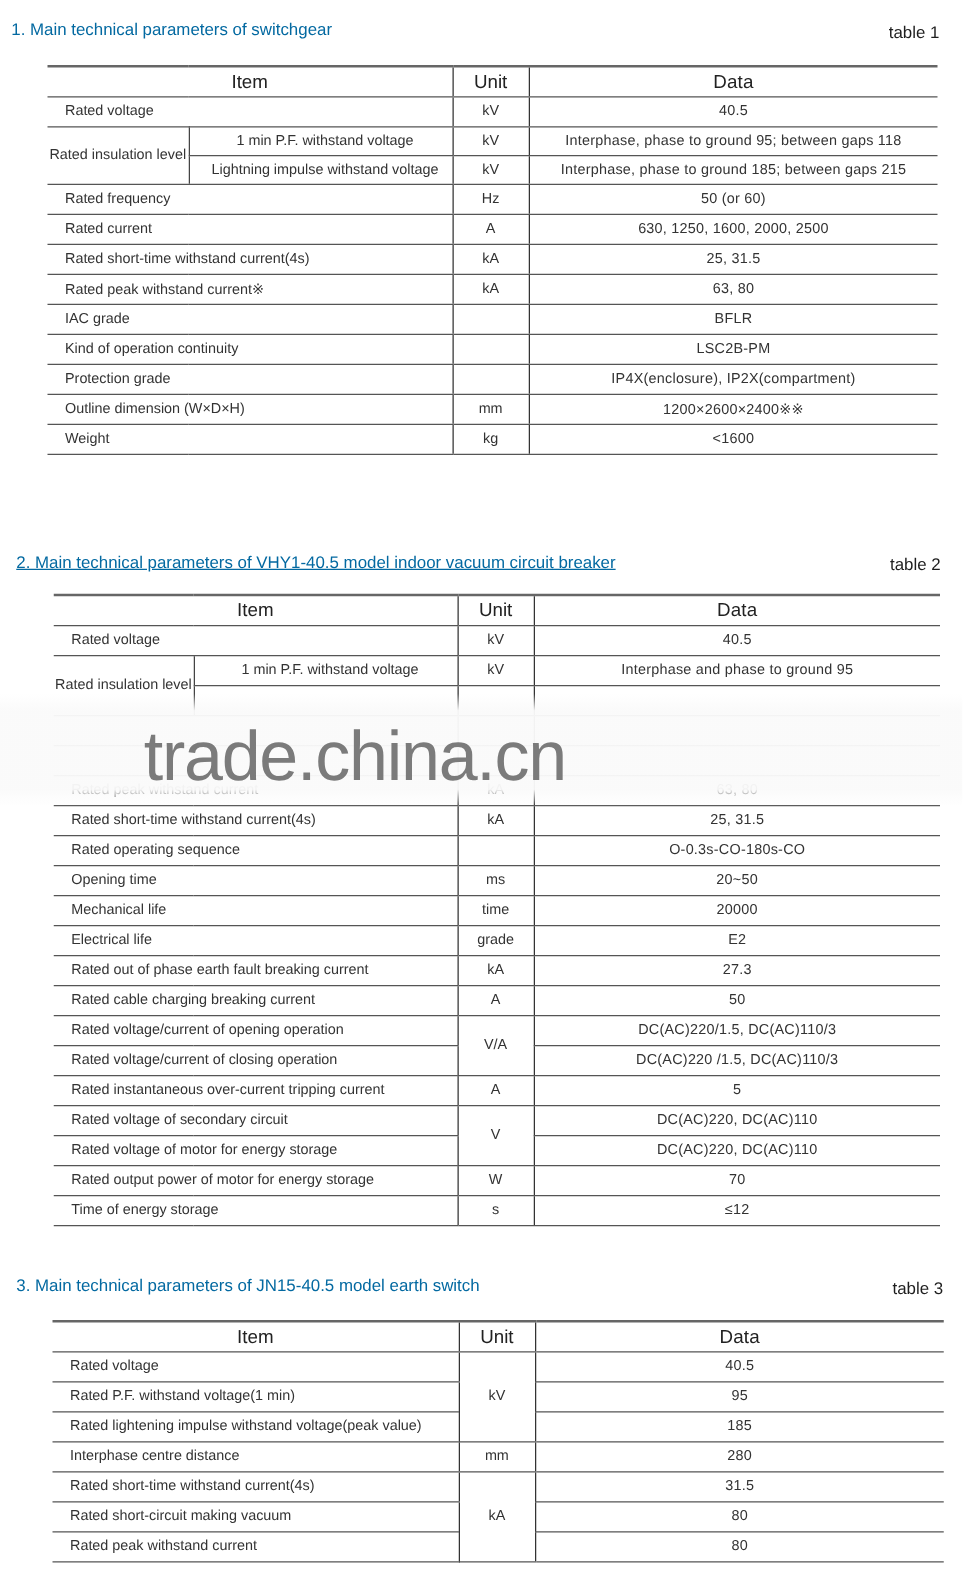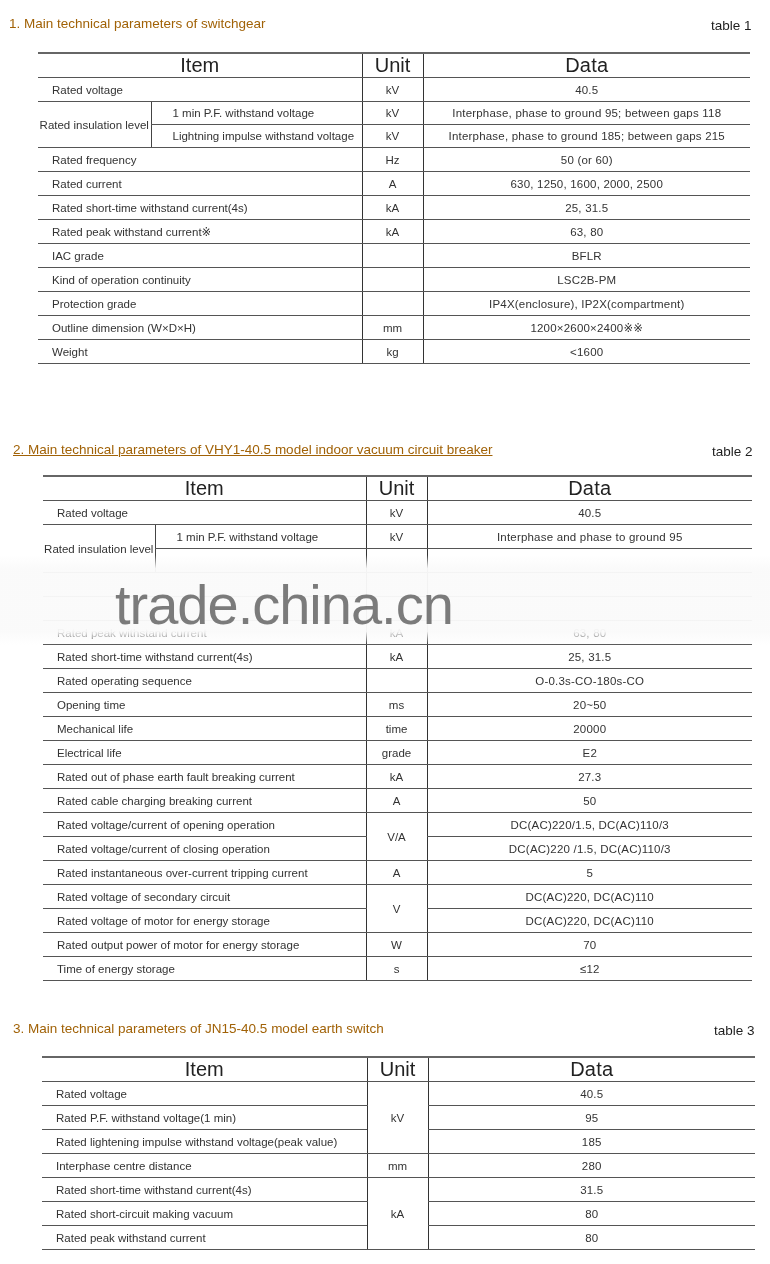--- a/index.html
+++ b/index.html
@@ -1,36 +1,36 @@
 <!DOCTYPE html>
 <html><head>
 <meta charset="utf-8">
 <style>
   html, body { margin: 0; padding: 0; background: #ffffff; }
   body {
     width: 770px; height: 1264px; position: relative; overflow: hidden;
     font-family: "Liberation Sans", "DejaVu Sans", sans-serif; color: #2a2a2a;
   }
-  .section-title { position: absolute; font-size: 13.5px; color: #a16207; white-space: nowrap; }
+  .section-title { position: absolute; font-size: 13.5px; color: #0369a1; white-space: nowrap; }
   .table-ref { position: absolute; font-size: 13.5px; color: #1e1e1e; white-space: nowrap; }
   table.spec {
     position: absolute; border-collapse: collapse; table-layout: fixed;
     font-size: 11.5px; color: #333;
   }
   table.spec td, table.spec th {
     border-top: 1.5px solid #555; border-bottom: 1.5px solid #555;
     padding: 0; vertical-align: middle; overflow: hidden; white-space: nowrap;
   }
   table.spec th {
-    font-weight: normal; font-size: 20px; color: #222; text-align: center;
+    font-weight: normal; font-size: 15px; color: #222; text-align: center;
     border-top: 2px solid #666;
   }
   table.spec .c-item { text-align: left; padding-left: 14px; }
   table.spec .c-group { text-align: center; line-height: 20px; white-space: normal; }
-  table.spec .c-sub { text-align: left; padding-left: 21px; border-left: 1.5px solid #444; }
+  table.spec .c-sub { text-align: center; padding-left: 7px; border-left: 1.5px solid #444; }
   table.spec .c-unit { text-align: center; border-left: 1.5px solid #333; }
   table.spec .c-data { text-align: center; border-left: 1.5px solid #333; letter-spacing: 0.2px; }
   .notes { position: absolute; left: 40px; top: 372px; font-size: 13px; color: #1e1e1e; line-height: 20px; }
   .watermark-band {
     position: absolute; left: 0; top: 555px; width: 770px; height: 90px;
     background: linear-gradient(to bottom, rgba(255,255,255,0.0), rgba(250,250,250,0.96) 15%, rgba(250,250,250,0.96) 85%, rgba(255,255,255,0.0));
   }
   .watermark {
     position: absolute; left: 115px; top: 555px; font-size: 56px; color: #6e6e6e;
     font-family: "Liberation Sans", sans-serif; letter-spacing: -1px; line-height: 100px;

